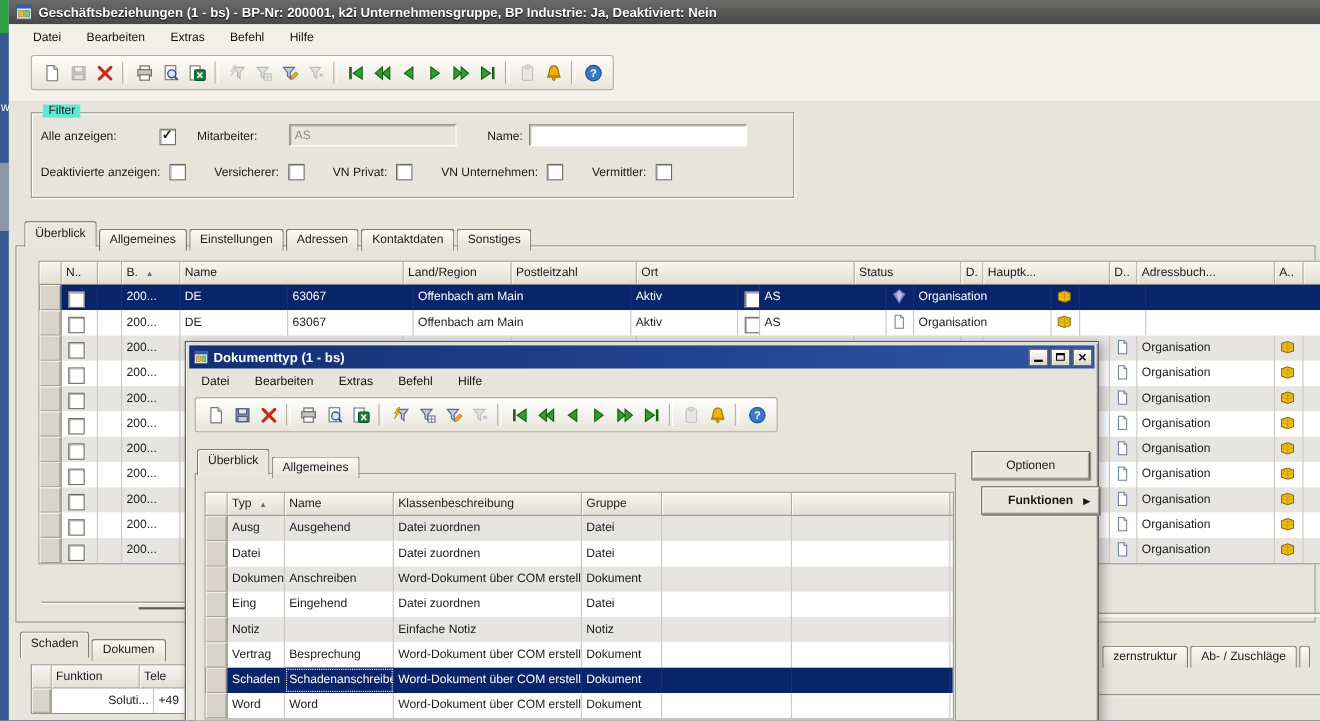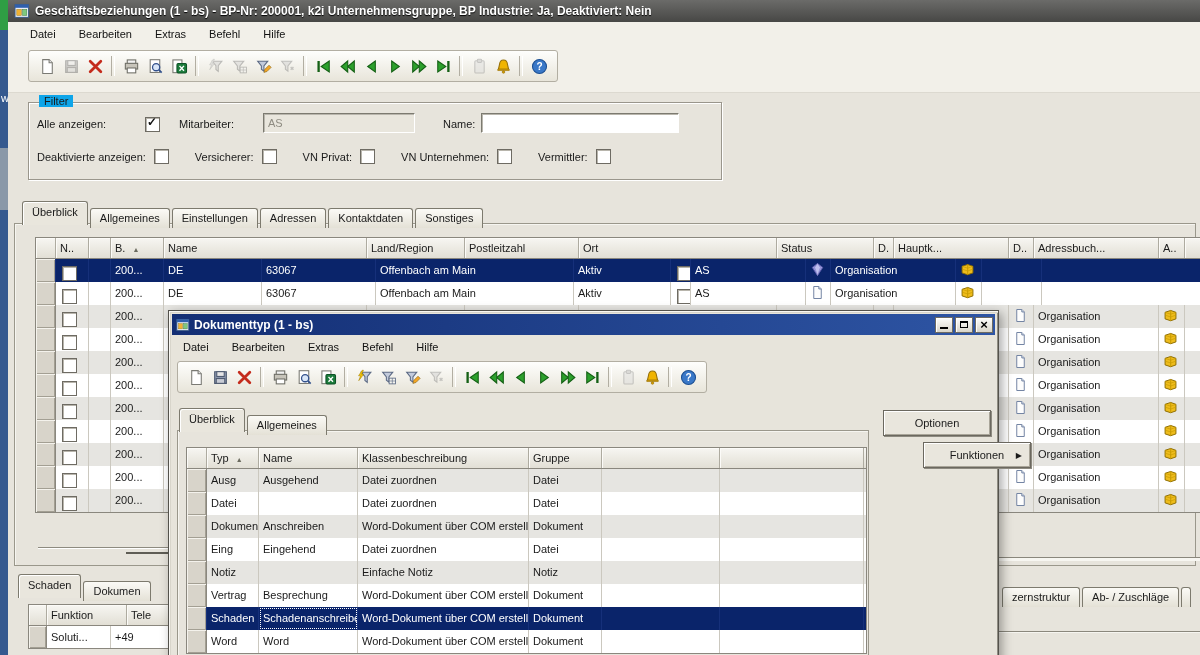--- a/index.html
+++ b/index.html
@@ -27,21 +27,21 @@
   .tbar{position:absolute;display:inline-flex;align-items:center;padding:3px 6px;
         background:linear-gradient(#fefefc,#e8e5da);border:1px solid #b2aea2;border-radius:3px;}
   #main-toolbar{left:20px;top:50px;}
   .tb-btn{width:24px;height:24px;display:flex;align-items:center;justify-content:center;}
   .tb-btn svg{width:17px;height:17px;}
   .tb-btn.disabled svg{filter:grayscale(1) opacity(.42);}
   .tb-sep{width:2px;height:20px;margin:0 4px;border-left:1px solid #b2aea2;border-right:1px solid #fff;}
   
   .filterbox{position:absolute;left:20px;top:102px;width:692px;height:76px;
              border:1px solid #9a968c;box-shadow:1px 1px 0 #fff, inset 1px 1px 0 #fff;}
-  .legend{position:absolute;left:10px;top:-8px;background:#0ea5e9;padding:0 5px;}
+  .legend{position:absolute;left:10px;top:-8px;background:#5eead4;padding:0 5px;}
   .fl{position:absolute;white-space:nowrap;}
   .txt{position:absolute;height:20px;border:1px solid;border-color:#7c7a70 #fff #fff #7c7a70;
        box-shadow:inset 1px 1px 0 #b9b6ad;background:#fff;font-family:"Liberation Sans",sans-serif;
        font-size:11px;padding:0 4px;box-sizing:border-box;outline:none;}
   .txt.disabled{background:#e9e6dd;color:#8f8c82;}
   .cb{display:inline-block;width:13px;height:13px;background:#fff;border:1px solid #6e6b63;
       box-shadow:inset 1px 1px 0 #b8b5ac;position:relative;vertical-align:middle;}
   .cb.checked::before{content:"✓";position:absolute;left:1px;top:-3px;font-size:12px;
       font-weight:bold;color:#111;}
   .f-row2{position:absolute;left:8px;top:46px;display:flex;align-items:center;}
@@ -105,21 +105,21 @@
   .g-close::before{content:"×";font-size:13px;font-weight:bold;line-height:12px;}
   #dlg-menubar{left:6px;top:26px;}
   #dlg-toolbar{left:8px;top:50px;}
   #dlg-tabs{left:10px;top:97px;}
   #dlg-panel{left:8px;top:119px;width:690px;height:233px;}
   #dlg-grid{left:17px;top:136px;}
   .pbtn{position:absolute;width:106px;height:24px;background:#e9e6dd;border:1px solid #6b685f;
       box-shadow:inset 1px 1px 0 #fff, inset -1px -1px 0 #a9a599, 1px 1px 0 #8d8a80;
       display:flex;align-items:center;justify-content:center;font-size:11px;}
   #btn-optionen{left:714px;top:99px;}
-  #btn-funktionen{left:754px;top:131px;}
+  #btn-funktionen{left:723px;top:131px;font-weight:bold;}
   .pbtn .arrow{position:absolute;right:8px;font-size:8px;}
 </style>
 </head>
 <body>
 
 <div id="stage">
   <div class="bg-strip">
     <div class="bg-green"></div>
     <div class="bg-gray"></div>
     <div class="bg-w">w</div>
@@ -588,21 +588,21 @@
     <div class="sepB"></div>
     <div class="tabstrip" id="bottom-left-tabs"><span class="tab active">Schaden</span><span class="tab">Dokumen</span></div>
     <div class="gridtbl" id="contacts-grid" style="width: 172px;">
         <div class="gh">
           <div class="th" style="width: 18px;"></div>
           <div class="th" style="width: 80px;">Funktion</div>
           <div class="th" style="width: 72px;">Tele</div>
         </div>
         <div class="tr" style="height: 22px;">
           <div class="td rowsel" style="width: 18px;"></div>
-          <div class="td" style="width: 64px;">Soluti...</div>
+          <div class="td" style="width: 93px; text-align: right;">Soluti...</div>
           <div class="td" style="width: 72px;">+49</div>
         </div>
       </div>
 
     <div class="br-topline"></div>
     <div class="tabstrip" id="bottom-right-tabs"><span class="tab">zernstruktur</span><span class="tab">Ab- / Zuschläge</span><span class="tab fragment"></span></div>
     <div class="br-panel"></div>
   </div>
 
   <div id="dialog">

